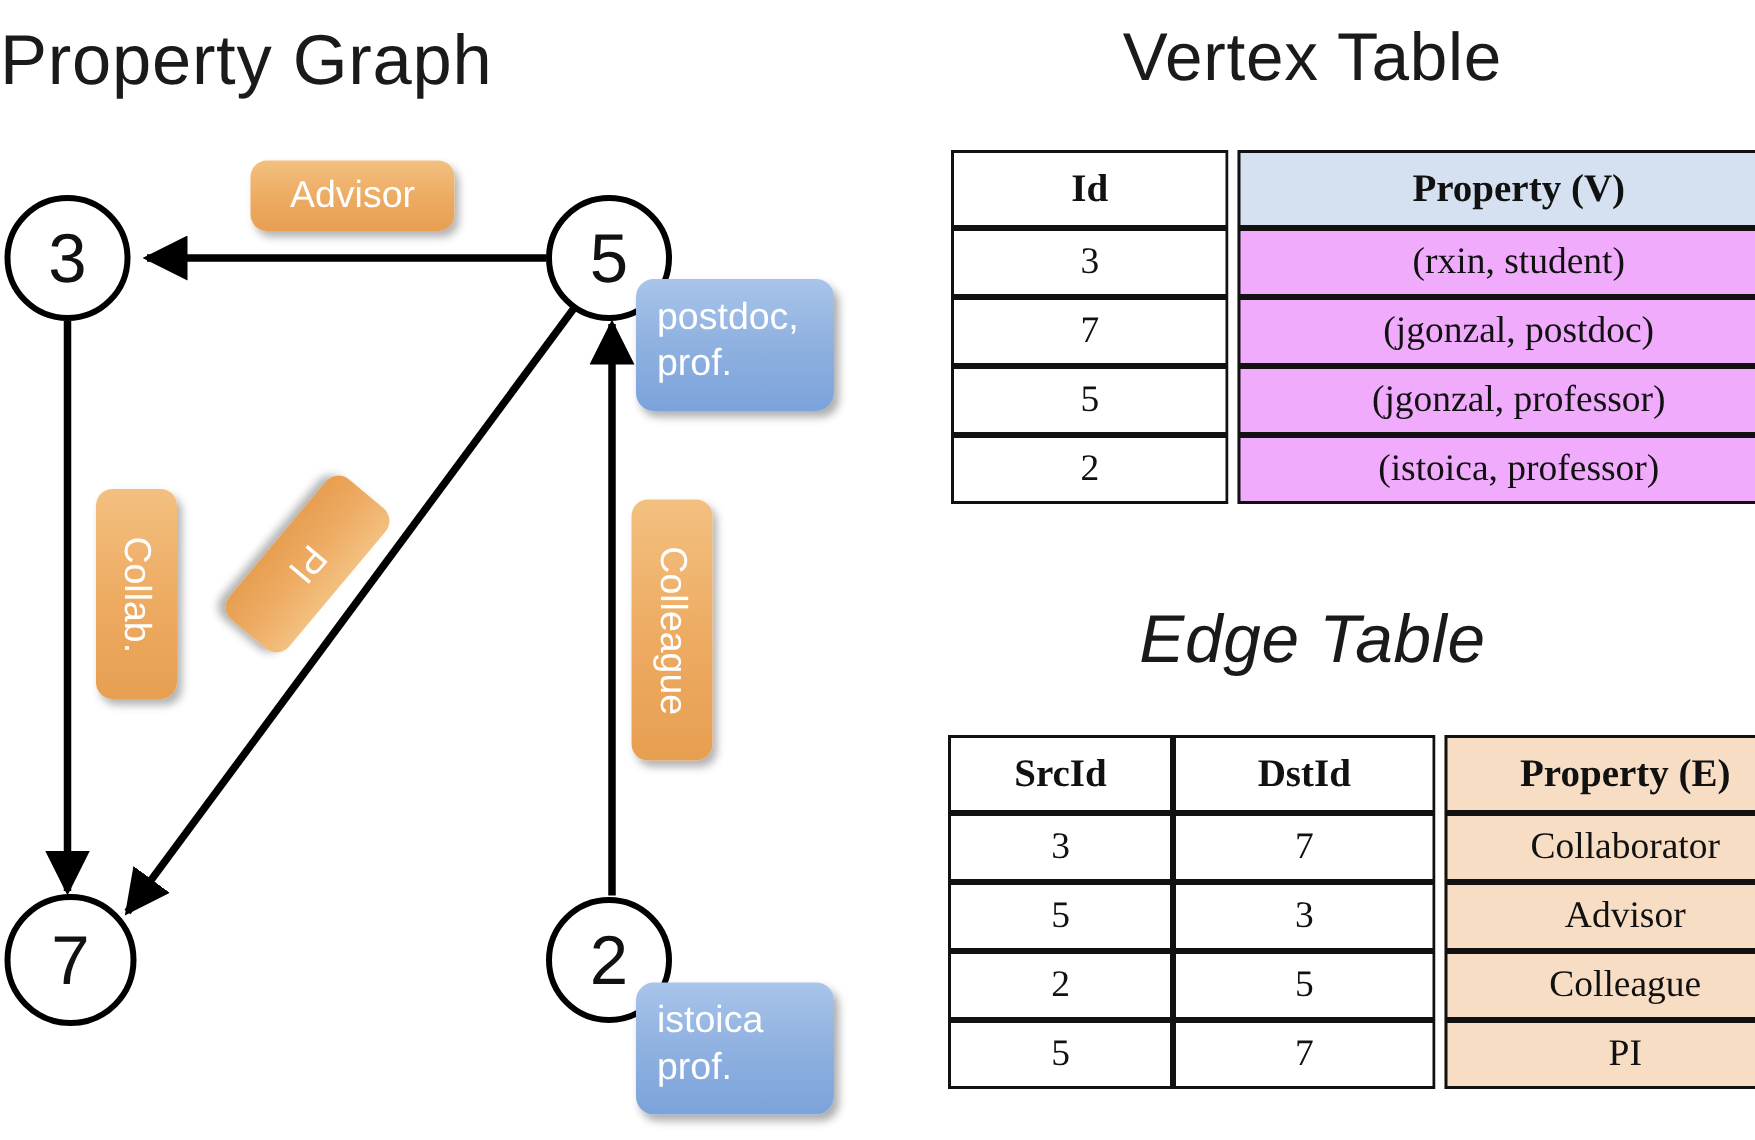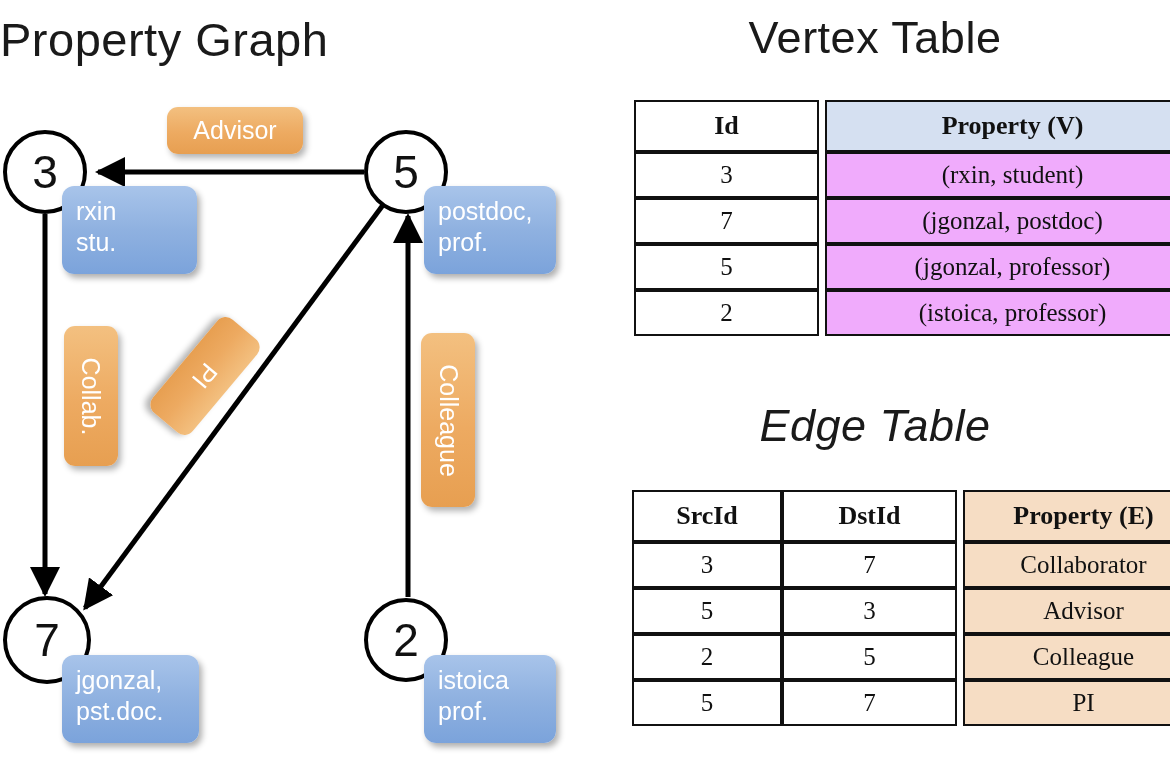--- a/index.html
+++ b/index.html
@@ -168,31 +168,23 @@
   <div class="vertex" style="left:364px; top:130px; width:84px; height:84px;">
     <span>5</span>
   </div>
   <div class="vertex" style="left:3px; top:596px; width:88px; height:88px;">
     <span>7</span>
   </div>
   <div class="vertex" style="left:364px; top:598px; width:84px; height:84px;">
     <span>2</span>
   </div>
 
-  <div class="prop-box" style="left:62px; top:186px; width:135px; height:88px;">
-    <div>rxin</div>
-    <div>stu.</div>
-  </div>
   <div class="prop-box" style="left:424px; top:186px; width:132px; height:88px;">
     <div>postdoc,</div>
     <div>prof.</div>
-  </div>
-  <div class="prop-box" style="left:62px; top:655px; width:137px; height:88px;">
-    <div>jgonzal,</div>
-    <div>pst.doc.</div>
   </div>
   <div class="prop-box" style="left:424px; top:655px; width:132px; height:88px;">
     <div>istoica</div>
     <div>prof.</div>
   </div>
 
   <div class="edge-label" style="left:167px; top:107px; width:136px; height:47px;">
     <span>Advisor</span>
   </div>
 

